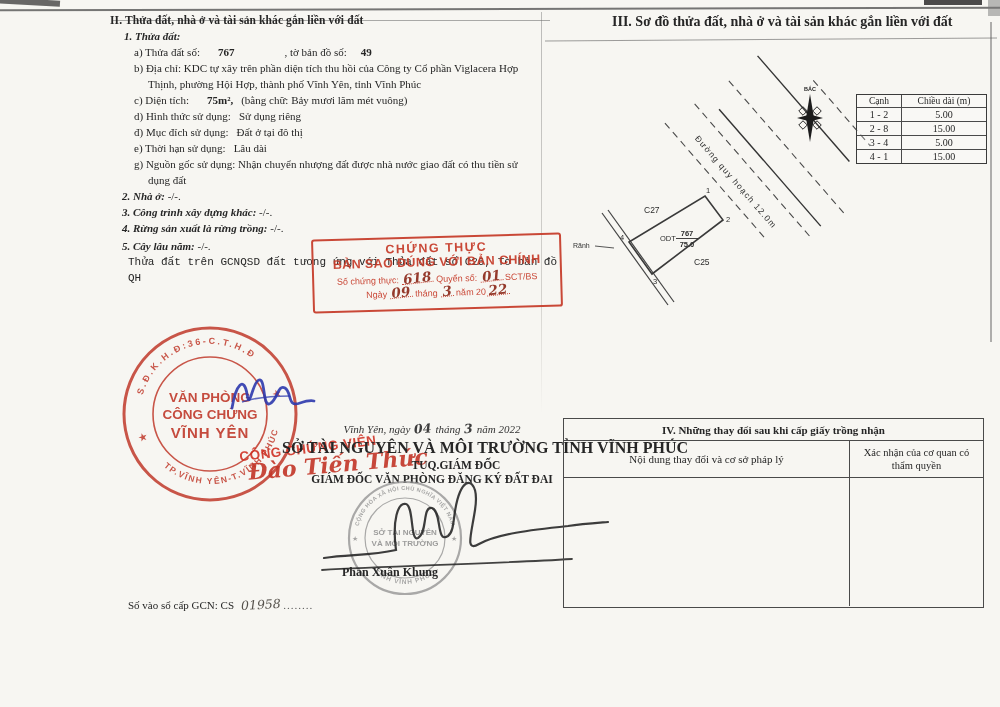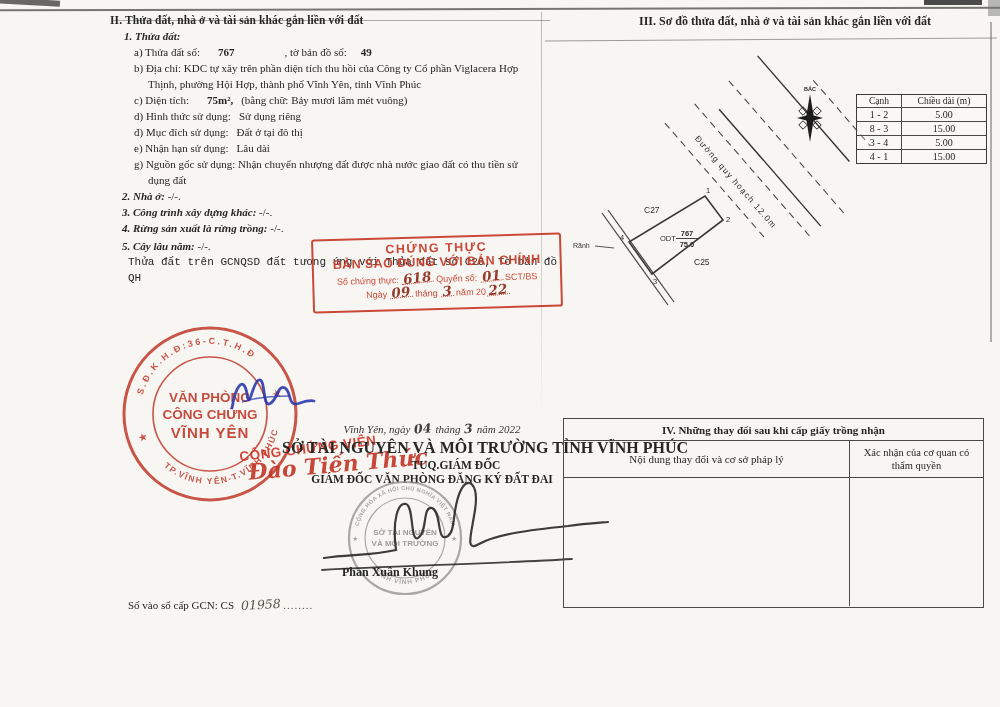--- a/index.html
+++ b/index.html
@@ -72,21 +72,21 @@
   .gray-stamp-svg { position:absolute; left:344px; top:477px; width:122px; height:122px; }
   .black-sign-svg { position:absolute; left:318px; top:478px; width:298px; height:104px; }
 
   
   .footer-gcn { position:absolute; left:128px; top:597px; font-size:11px; }
   .hw-gray { font-family:"DejaVu Serif", serif; font-style:italic; font-size:12.5px;
     color:#55514b; display:inline-block; transform:rotate(-3deg); margin-left:4px; }
   .dots { color:#5a5a5a; letter-spacing:1px; }
 
   
-  .sec3-title { position:absolute; left:612px; top:14px; font-weight:bold; font-size:12px;margin-left:27px; }
+  .sec3-title { position:absolute; left:612px; top:14px; font-weight:bold; font-size:14px; }
   .diagram-svg { position:absolute; left:558px; top:55px; width:312px; height:362px; }
 
   .edge-table { position:absolute; left:856px; top:94px; width:131px;
     border:1.5px solid #3b3b3b; font-size:10px; background:rgba(255,255,255,.25); }
   .edge-table .row { display:flex; border-top:1px solid #4a4a4a; }
   .edge-table .row:first-child { border-top:none; }
   .edge-table .c1 { width:45px; border-right:1px solid #4a4a4a; text-align:center; padding:1px 0; }
   .edge-table .c2 { flex:1; text-align:center; padding:1px 0; }
   .edge-table .hdr { font-size:9.5px; }
 
@@ -129,21 +129,21 @@
     <div class="ind2">
       <span>c) Diện tích:</span><span class="v-b ml18">75m²,</span><span class="ml8">(bằng chữ: Bảy mươi lăm mét vuông)</span>
     </div>
     <div class="ind2">
       <span>d) Hình thức sử dụng:</span><span class="ml8">Sử dụng riêng</span>
     </div>
     <div class="ind2">
       <span>đ) Mục đích sử dụng:</span><span class="ml8">Đất ở tại đô thị</span>
     </div>
     <div class="ind2">
-      <span>e) Nhận hạn sử dụng:</span><span class="ml8">Lâu dài</span>
+      <span>e) Thời hạn sử dụng:</span><span class="ml8">Lâu dài</span>
     </div>
     <div class="ind2">g) Nguồn gốc sử dụng: Nhận chuyển nhượng đất được nhà nước giao đất có thu tiền sử</div>
     <div class="ind3">dụng đất</div>
     <div class="ind-num">
       <span class="bi">2. Nhà ở:</span> <span>-/-.</span>
     </div>
     <div class="ind-num">
       <span class="bi">3. Công trình xây dựng khác:</span> <span>-/-.</span>
     </div>
     <div class="ind-num">
@@ -307,21 +307,21 @@
   <div class="edge-table">
     <div class="row hdr">
       <div class="c1">Cạnh</div>
       <div class="c2">Chiều dài (m)</div>
     </div>
     <div class="row">
       <div class="c1">1 - 2</div>
       <div class="c2">5.00</div>
     </div>
     <div class="row">
-      <div class="c1">8 - 3</div>
+      <div class="c1">2 - 8</div>
       <div class="c2">15.00</div>
     </div>
     <div class="row">
       <div class="c1">3 - 4</div>
       <div class="c2">5.00</div>
     </div>
     <div class="row">
       <div class="c1">4 - 1</div>
       <div class="c2">15.00</div>
     </div>

